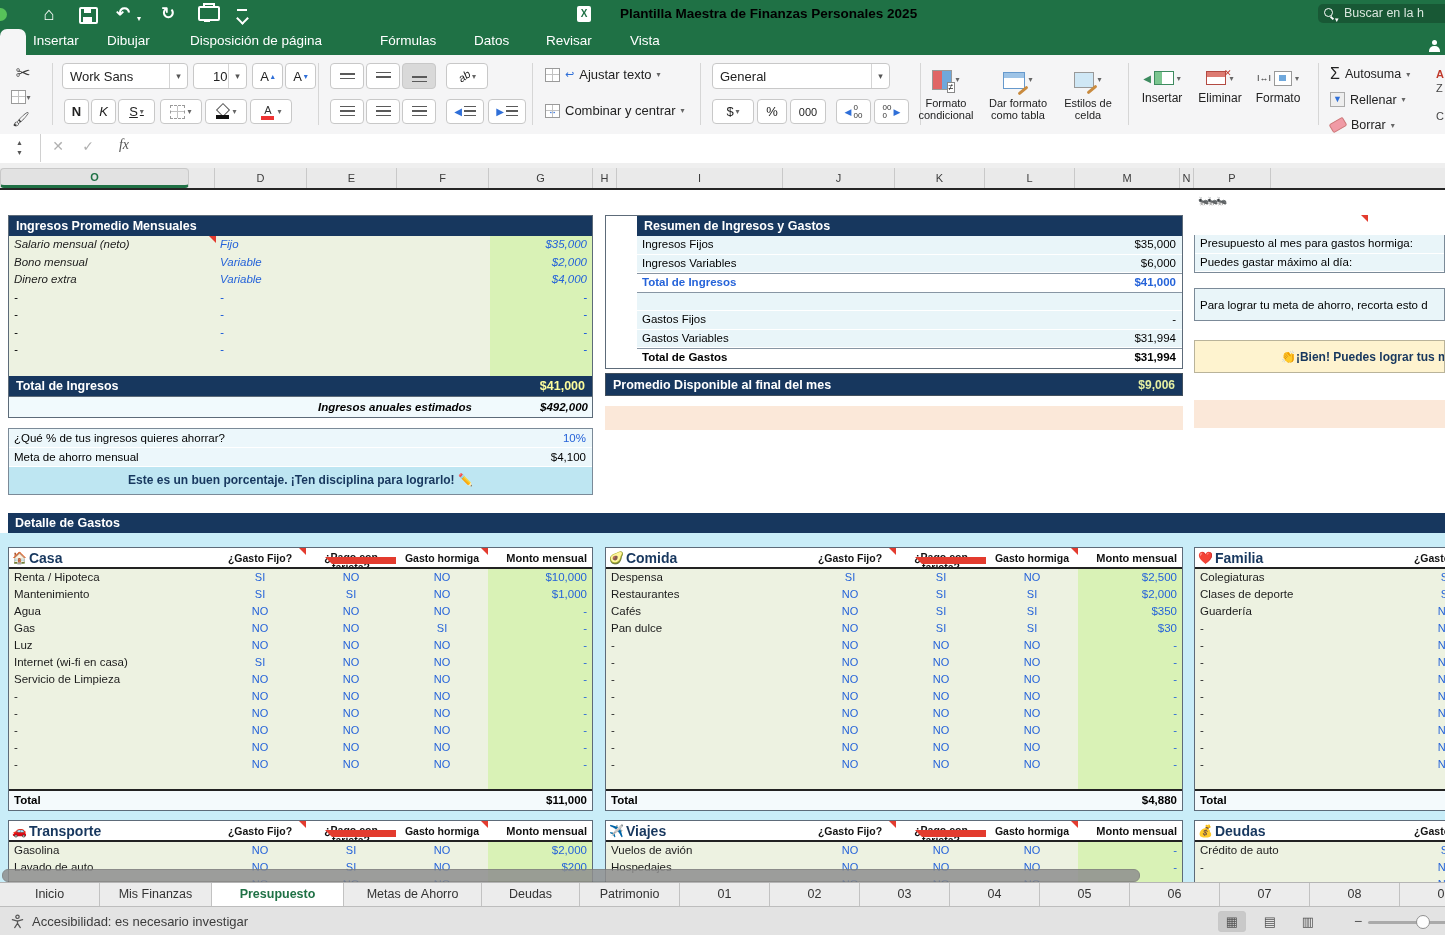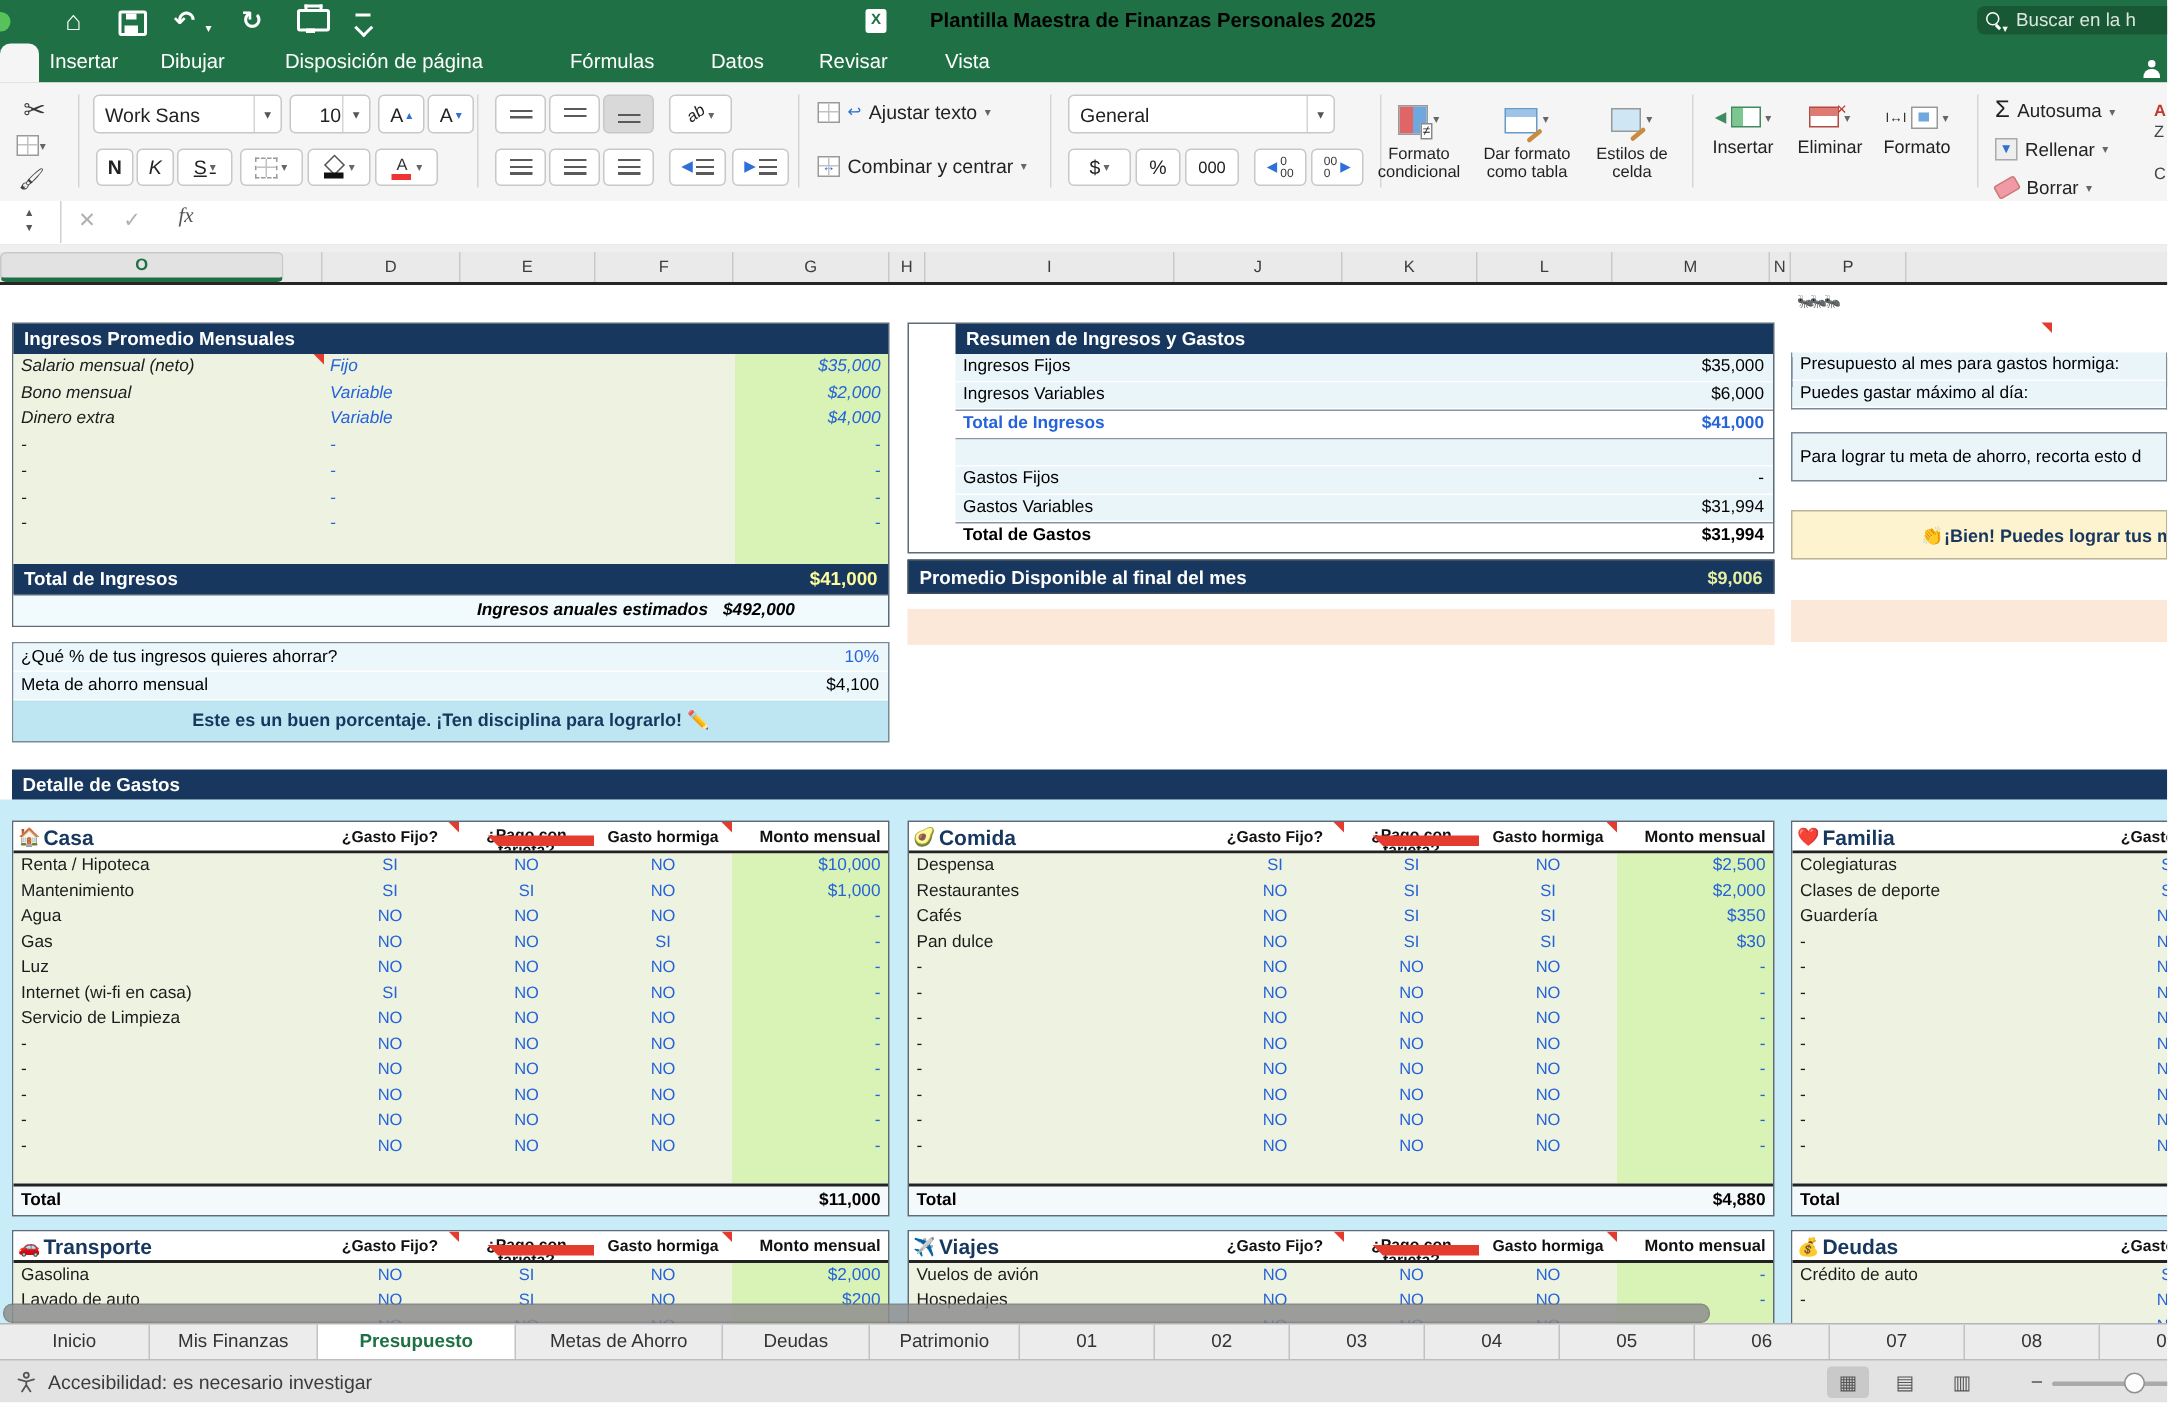--- a/index.html
+++ b/index.html
@@ -103,21 +103,21 @@
   .income .navy-bar{height:20px;}
   .inc-body{height:140px;background:linear-gradient(to right,var(--ivory) 0 481px,var(--money) 481px 100%);}
   .inc-row{display:grid;grid-template-columns:207px 92px 1fr 104px;height:17.5px;line-height:17.5px;font-size:11.5px;font-style:italic;}
   .c-label{padding-left:5px;color:#1c1c1c;position:relative;white-space:nowrap;overflow:hidden;}
   .c-type{color:var(--blue);padding-left:4px;}
   .c-amt{color:var(--blue);text-align:right;padding-right:5px;}
   .inc-total{height:18px;}
   .yellow{color:var(--tyellow);}
   .annual-row{height:20px;display:grid;grid-template-columns:1fr 110px;background:#f1fafd;font-size:11.5px;line-height:20px;font-weight:bold;font-style:italic;border-top:1px solid #5d6b79;}
   .annual-row .al{text-align:right;padding-right:10px;}
-  .annual-row .av{padding-right:20px;}
+  .annual-row .av{text-align:right;padding-right:4px;}
 
   .savings{position:absolute;left:8px;top:236px;width:585px;box-sizing:border-box;border:1px solid #7b8a98;}
   .srow{display:grid;grid-template-columns:1fr 90px;height:18px;line-height:18px;font-size:11.5px;background:#ecf7fb;border-bottom:1px solid #fff;}
   .srow .sl{padding-left:5px;}
   .srow .sv{text-align:right;padding-right:6px;}
   .srow .sv.blue{color:var(--blue);}
   .sbanner{height:27px;line-height:27px;background:var(--banner);color:var(--navy);font-weight:bold;font-size:12px;text-align:center;}
 
   .summary{left:605px;top:23px;width:578px;padding-left:31px;}
   .summary .navy-bar{height:20px;}

